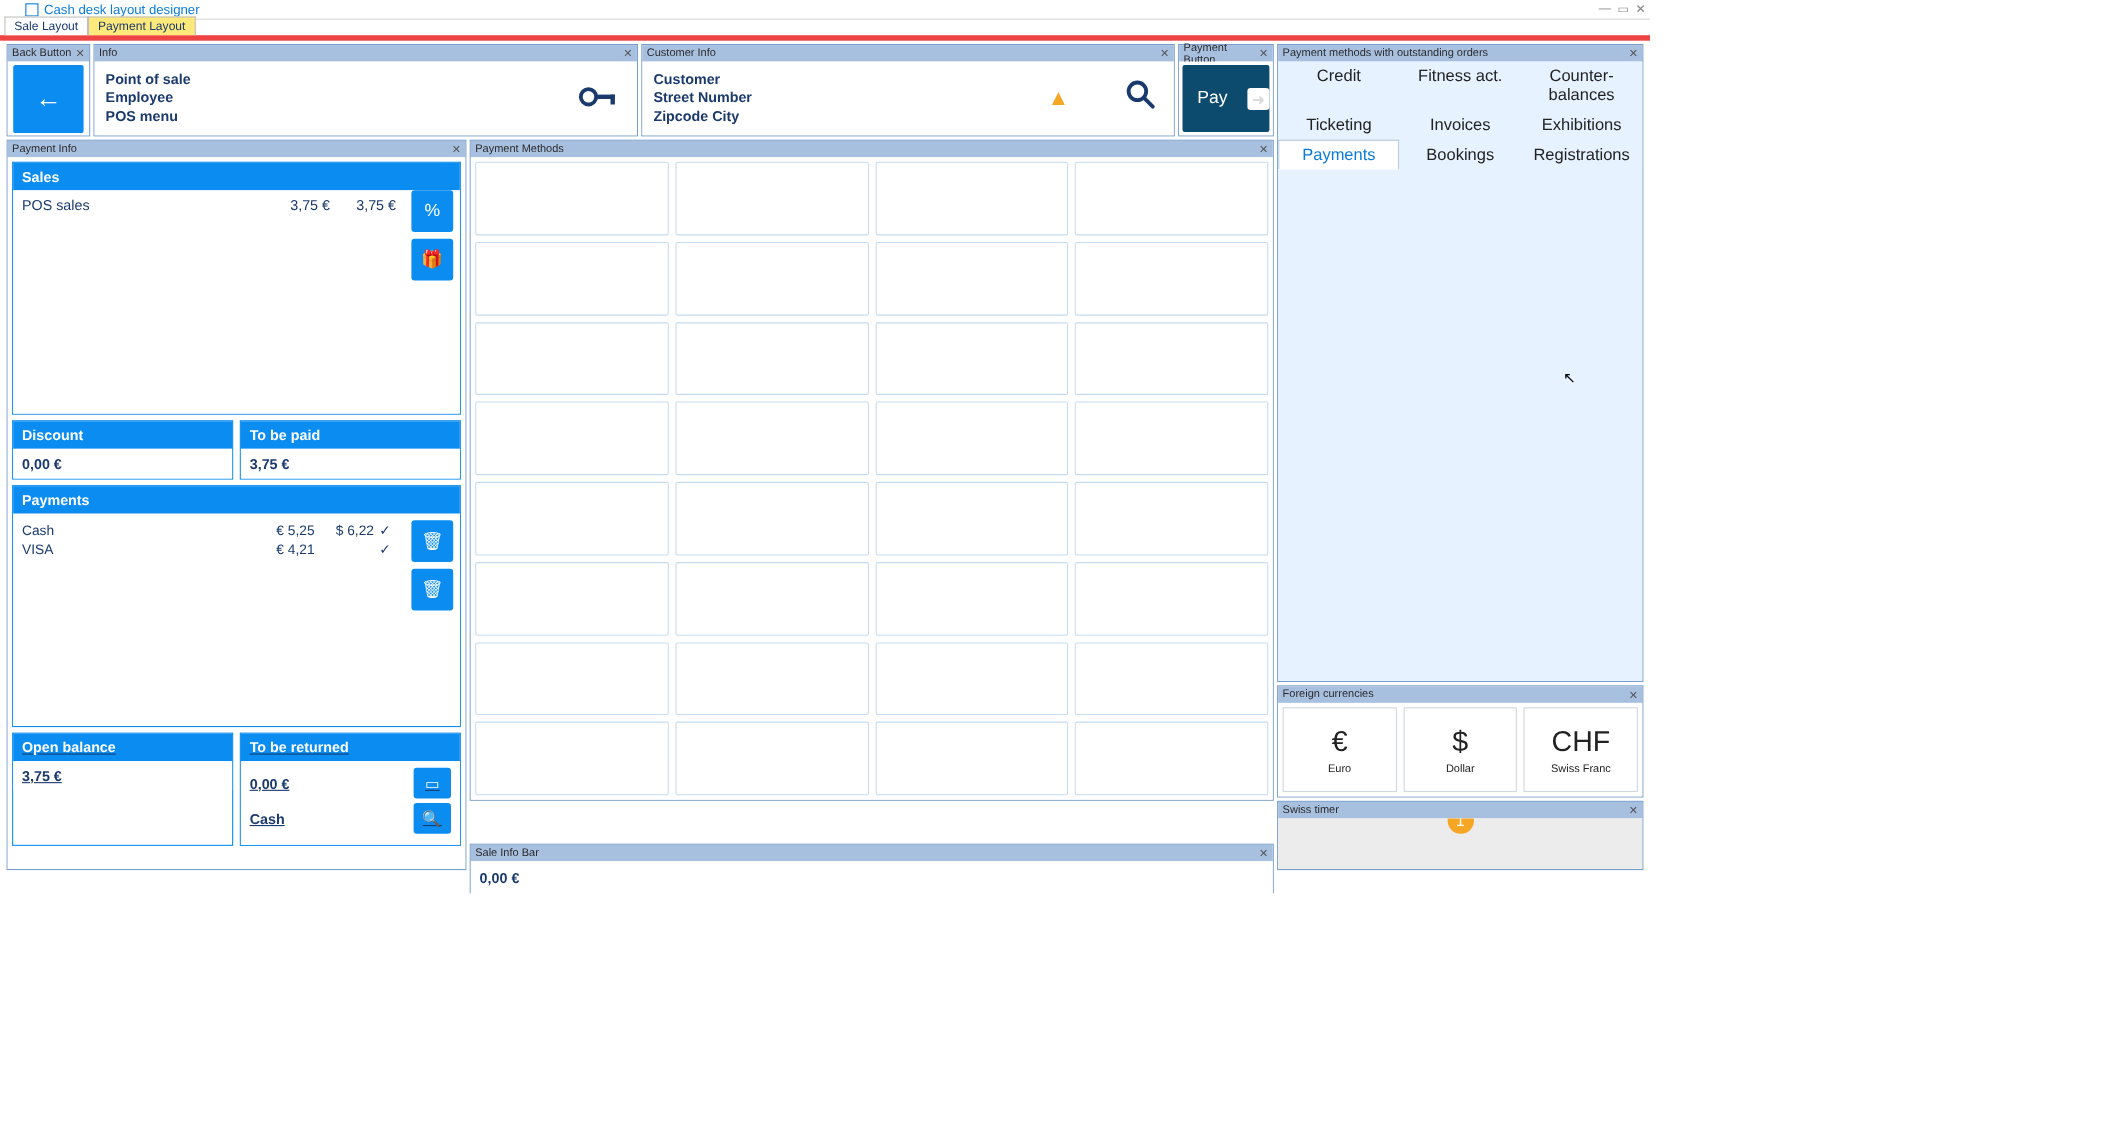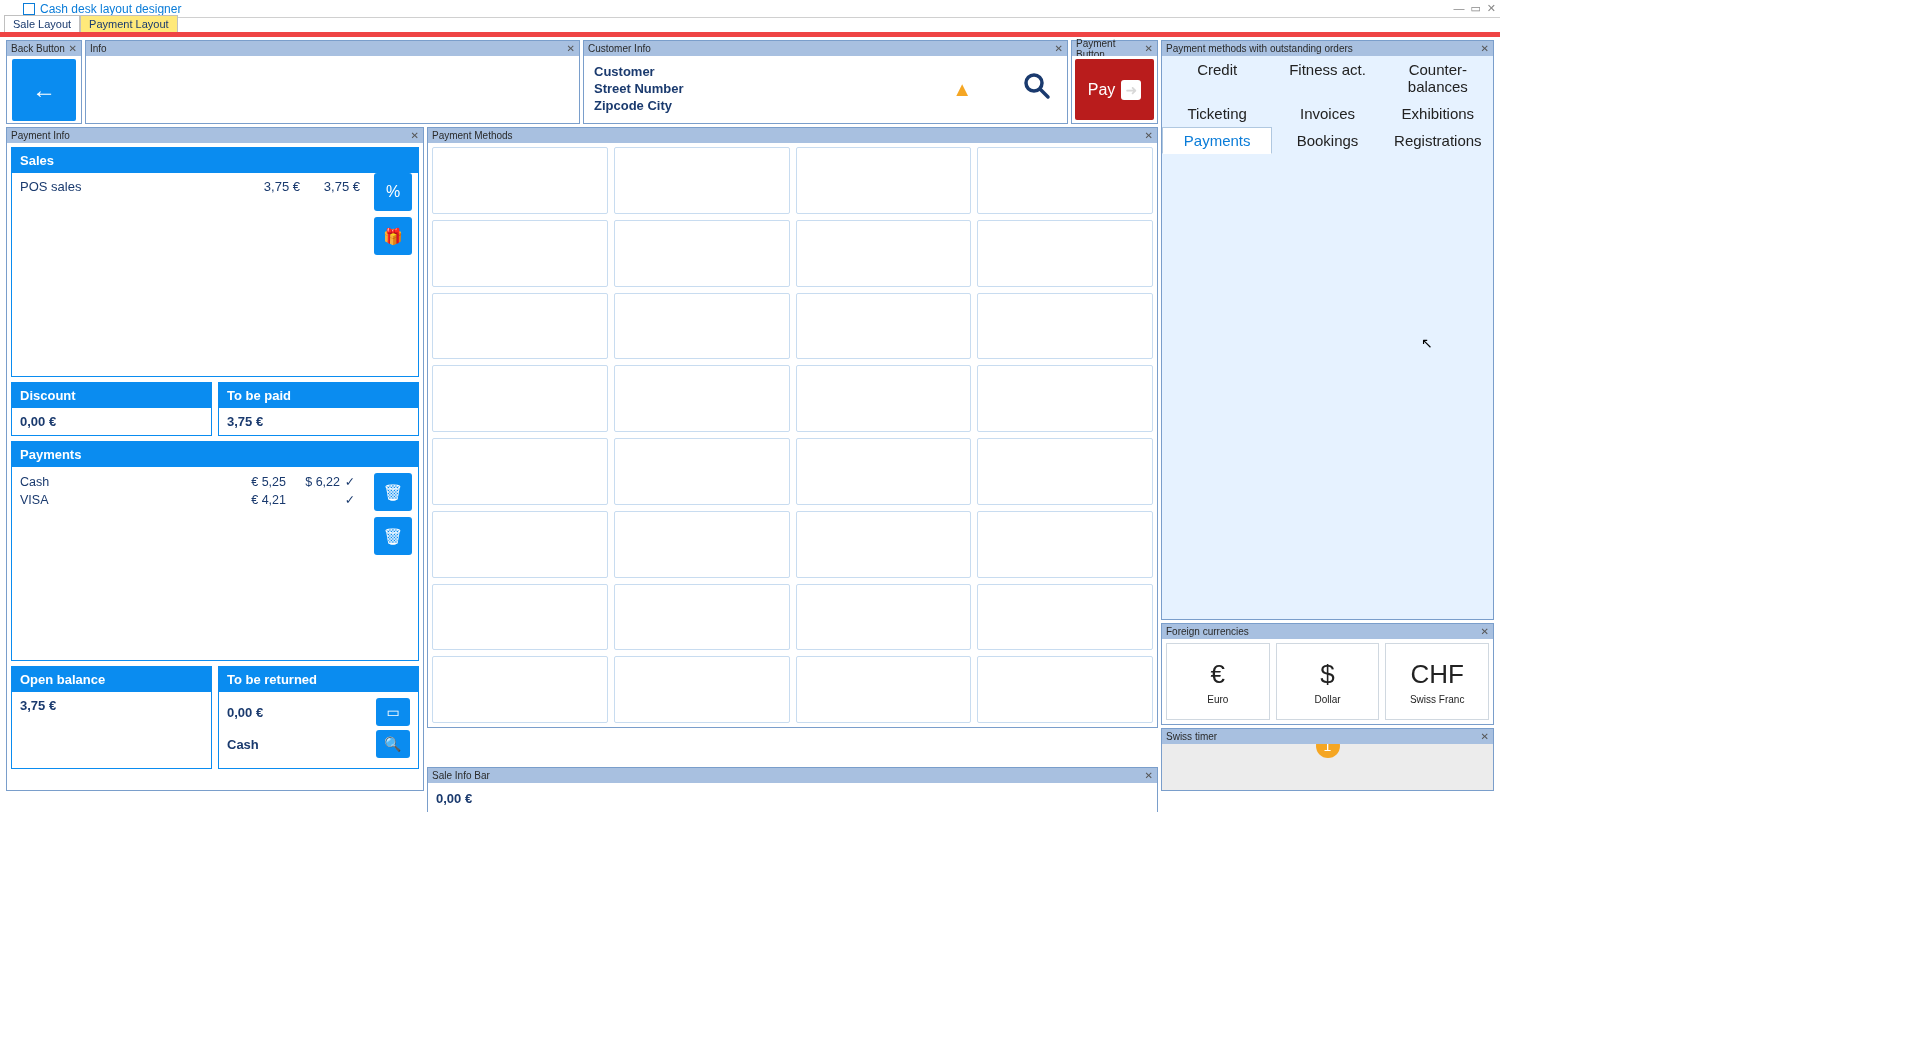--- a/index.html
+++ b/index.html
@@ -34,21 +34,21 @@
   .info-lines { font-weight: 700; font-size: 13px; line-height: 1.3; color: #1a3a6e; }
   .key-icon { margin-left: auto; margin-right: 8px; }
   
   
   .cust-body { display: flex; align-items: center; padding: 6px 10px; height: 100%; gap: 45px; }
   .cust-lines { font-weight: 700; font-size: 13px; line-height: 1.3; color: #1a3a6e; }
   .warn-icon { margin-left: auto; color: #f5a623; font-size: 20px; margin-right: 6px; }
   .search-icon-big { font-size: 28px; font-weight: 700; margin-right: 6px; }
   
   
-  .pay-btn { width: 100%; height: 100%; background: #b91c1c; border: none; display: flex; align-items: center; justify-content: center; gap: 6px; color: #fff; font-size: 16px; font-weight: 500; cursor: pointer; border-radius: 2px; }
+  .pay-btn { width: 100%; height: 100%; background: #0c4a6e; border: none; display: flex; align-items: center; justify-content: flex-end; gap: 18px; color: #fff; font-size: 16px; font-weight: 500; cursor: pointer; border-radius: 2px; }
   .pay-arrow { width: 20px; height: 20px; background: #fff; border-radius: 3px; display: inline-flex; align-items: center; justify-content: center; color: #d8d8d8; font-size: 14px; }
   
   
   .pi-body { padding: 4px; display: flex; flex-direction: column; gap: 5px; height: 100%; }
   .block { border: 1px solid #0a8cf0; display: flex; flex-direction: column; }
   .block-hdr { background: #0a8cf0; color: #fff; font-weight: 700; font-size: 13px; padding: 5px 8px; }
   .block-body { background: #fff; padding: 6px 8px; font-size: 13px; color: #1a3a6e; position: relative; }
   
   .sales-block { flex: 0 0 230px; }
   .sales-row { display: flex; }
@@ -125,20 +125,34 @@
       <button class="big-blue-btn">
         <span>←</span>
       </button>
     </div>
   </div>
 
   <div class="panel" style="left:85px; top:3px; width:495px; height:84px;">
     <div class="panel-header">
       <span class="panel-title">Info</span>
       <span class="panel-close">✕</span>
+    </div>
+    <div class="panel-body info-body">
+      <div class="info-lines">
+        <div>Point of sale</div>
+        <div>Employee</div>
+        <div>POS menu</div>
+      </div>
+      <span class="key-icon">
+        <svg width="36" height="24" viewBox="0 0 36 24">
+            <circle cx="10" cy="12" r="7" fill="none" stroke="#1a3a6e" stroke-width="3.5"></circle>
+            <rect x="16" y="10" width="18" height="4" fill="#1a3a6e"></rect>
+            <rect x="30" y="10" width="4" height="9" fill="#1a3a6e"></rect>
+          </svg>
+      </span>
     </div>
   </div>
 
   <div class="panel" style="left:583px; top:3px; width:485px; height:84px;">
     <div class="panel-header">
       <span class="panel-title">Customer Info</span>
       <span class="panel-close">✕</span>
     </div>
     <div class="panel-body cust-body">
       <div class="cust-lines">
@@ -247,21 +261,21 @@
             <button class="mini-btn">
                 <span>🗑</span>
               </button>
             <button class="mini-btn">
                 <span>🗑</span>
               </button>
           </div>
         </div>
       </div>
 
-      <div class="two-col" style="flex:0 0 96px;">
+      <div class="two-col" style="flex:0 0 96px;text-decoration:underline;">
         <div class="block">
           <div class="block-hdr">Open balance</div>
           <div class="block-body"><b>3,75 €</b></div>
         </div>
         <div class="block">
           <div class="block-hdr">To be returned</div>
           <div class="block-body return-body">
             <div class="ret-row">
               <b>0,00 €</b>
               <div class="ret-btns">

